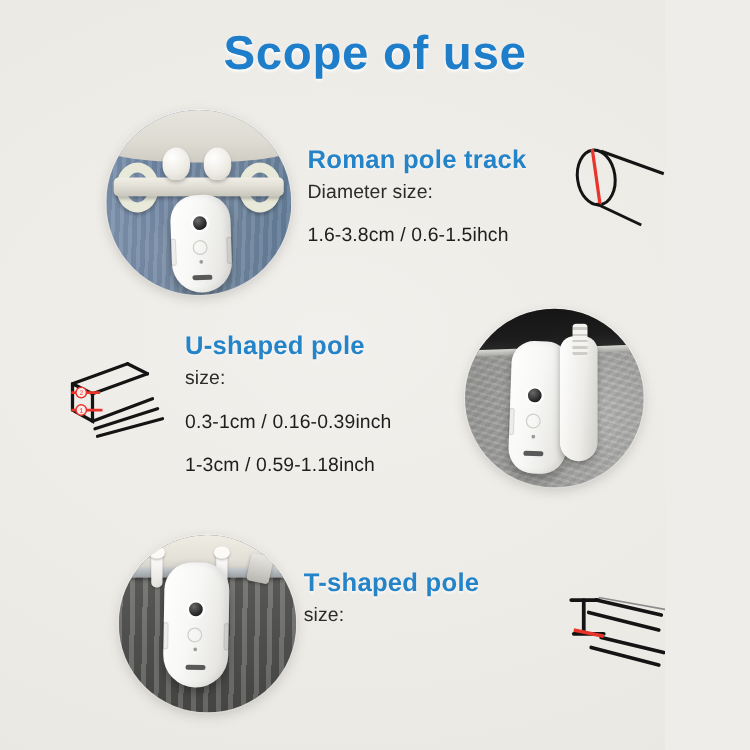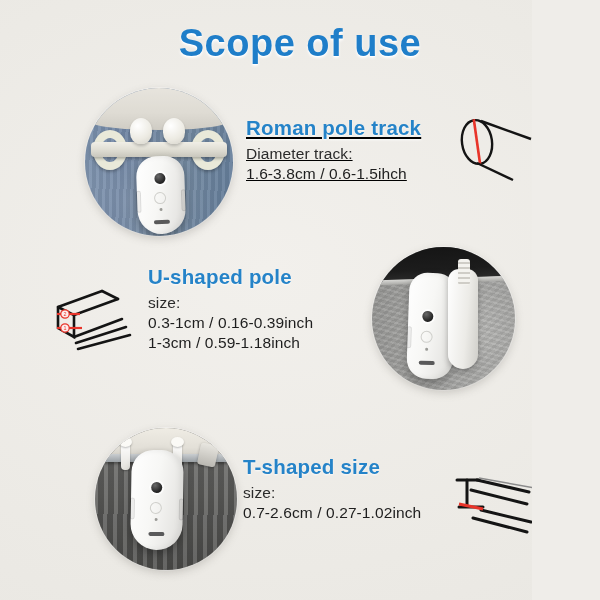--- a/index.html
+++ b/index.html
@@ -30,21 +30,21 @@
   .sec-head{
     font-size:20.5px; font-weight:700; color:#2583c8;
     letter-spacing:.2px; white-space:nowrap;
     text-shadow:0 1px 2px rgba(255,255,255,.8);
   }
   .sec-sub{
     font-size:15.5px; color:#2b2b2b; white-space:nowrap; margin-top:5px;
     letter-spacing:.1px;
   }
   .sec-val{
-    font-size:15.5px; color:#1e1e1e; white-space:nowrap; margin-top:2px;
+    font-size:15.5px; color:#1e1e1e; white-space:nowrap; margin-top:17px;
     letter-spacing:.1px;
   }
 
   
   .photo{
     position:absolute; border-radius:50%; overflow:hidden;
     box-shadow:0 3px 9px rgba(120,115,108,.30), 0 0 0 1px rgba(255,255,255,.5);
   }
   .photo .inner{ position:absolute; inset:0; }
 
@@ -167,21 +167,21 @@
   .hook::before{
     content:""; position:absolute; left:-2px; top:-5px;
     width:13px; height:10px; border-radius:50%;
     background:#fbfaf6; box-shadow:0 1px 2px rgba(0,0,0,.25);
   }
 
   
   .diagram{ position:absolute; }
 
   
-  #txt-roman{ position:absolute; left:246px; top:116px;text-decoration:underline; }
+  #txt-roman{ position:absolute; left:246px; top:116px; }
   #txt-u{ position:absolute; left:148px; top:265px; }
   #txt-t{ position:absolute; left:243px; top:455px; }
 
   #dia-roman{ left:455px; top:108px; }
   #dia-u{ left:52px; top:283px; }
   #dia-t{ left:443px; top:460px; }
 </style>
 </head>
 <body>
 
@@ -204,21 +204,21 @@
         <div class="dev-dot" style="left:22px; top:52px;"></div>
         <div class="dev-slot" style="left:16px; top:64px;"></div>
         <div class="dev-side" style="left:-1px; top:34px;"></div>
         <div class="dev-side" style="right:-1px; top:34px;"></div>
       </div>
     </div>
   </div>
 
   <div id="txt-roman">
     <div class="sec-head">Roman pole track</div>
-    <div class="sec-sub">Diameter track:</div>
+    <div class="sec-sub">Diameter size:</div>
     <div class="sec-val">1.6-3.8cm / 0.6-1.5ihch</div>
   </div>
 
   <svg class="diagram" id="dia-roman" width="95" height="78" viewBox="0 0 95 78">
     <ellipse cx="22" cy="34" rx="15" ry="22" fill="none" stroke="#141414" stroke-width="2.4" transform="rotate(-8 22 34)"></ellipse>
     <line x1="22" y1="11" x2="22" y2="57" stroke="#e8342a" stroke-width="2.6" transform="rotate(-8 22 34)"></line>
     <line x1="26" y1="13" x2="76" y2="31" stroke="#141414" stroke-width="2.4"></line>
     <line x1="22" y1="55" x2="58" y2="72" stroke="#141414" stroke-width="2.4"></line>
   </svg>
 
@@ -284,23 +284,22 @@
         <div class="dev-btn" style="left:19px; top:52px;"></div>
         <div class="dev-dot" style="left:24px; top:68px;"></div>
         <div class="dev-slot" style="left:18px; top:82px;"></div>
         <div class="dev-side" style="left:-1px; top:48px;"></div>
         <div class="dev-side" style="right:-1px; top:48px;"></div>
       </div>
     </div>
   </div>
 
   <div id="txt-t">
-    <div class="sec-head">T-shaped size</div>
+    <div class="sec-head">T-shaped pole</div>
     <div class="sec-sub">size:</div>
-    <div class="sec-val">0.7-2.6cm / 0.27-1.02inch</div>
   </div>
 
   <svg class="diagram" id="dia-t" width="112" height="80" viewBox="0 0 112 80">
     <g stroke="#141414" stroke-width="3" fill="none" stroke-linecap="round">
       <line x1="14" y1="20" x2="36" y2="20"></line>
       <line x1="24" y1="20" x2="24" y2="46"></line>
       <line x1="16" y1="47" x2="40" y2="47"></line>
       <line x1="34" y1="20" x2="86" y2="32"></line>
       <line x1="28" y1="30" x2="84" y2="44"></line>
       <line x1="38" y1="50" x2="88" y2="62"></line>

